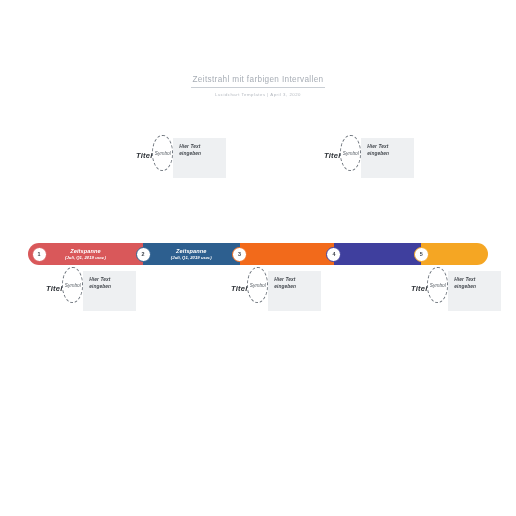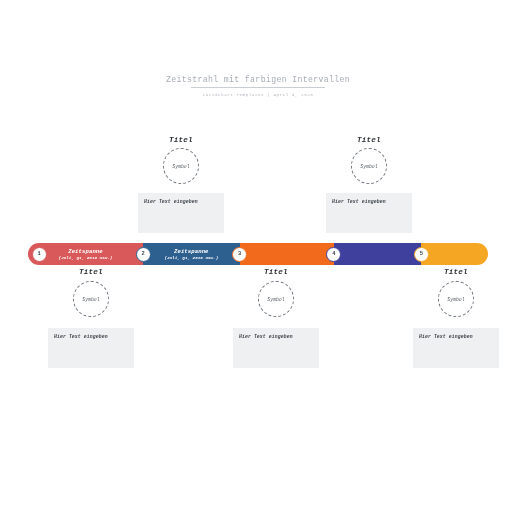--- a/index.html
+++ b/index.html
@@ -15,21 +15,20 @@
     overflow: hidden;
     font-family: "Liberation Sans", "DejaVu Sans", sans-serif;
     -webkit-font-smoothing: antialiased;
   }
 
   #canvas {
     position: absolute;
     inset: 0;
     width: 460px;
     height: 516px;
-    font-family: Liberation Mono, monospace;
   }
 
   
   .doc-header {
     position: absolute;
     left: 0;
     top: 74px;
     width: 516px;
     text-align: center;
   }
@@ -110,21 +109,20 @@
     box-sizing: border-box;
     top: 246.5px;
     z-index: 5;
   }
 
   
   .node {
     position: absolute;
     width: 90px;
     display: flex;
-    flex-direction: column;
     align-items: center;
   }
   .node-title {
     font-size: 7.6px;
     font-weight: bold;
     font-style: italic;
     color: #2f3338;
     line-height: 10px;
     letter-spacing: 0.2px;
   }

